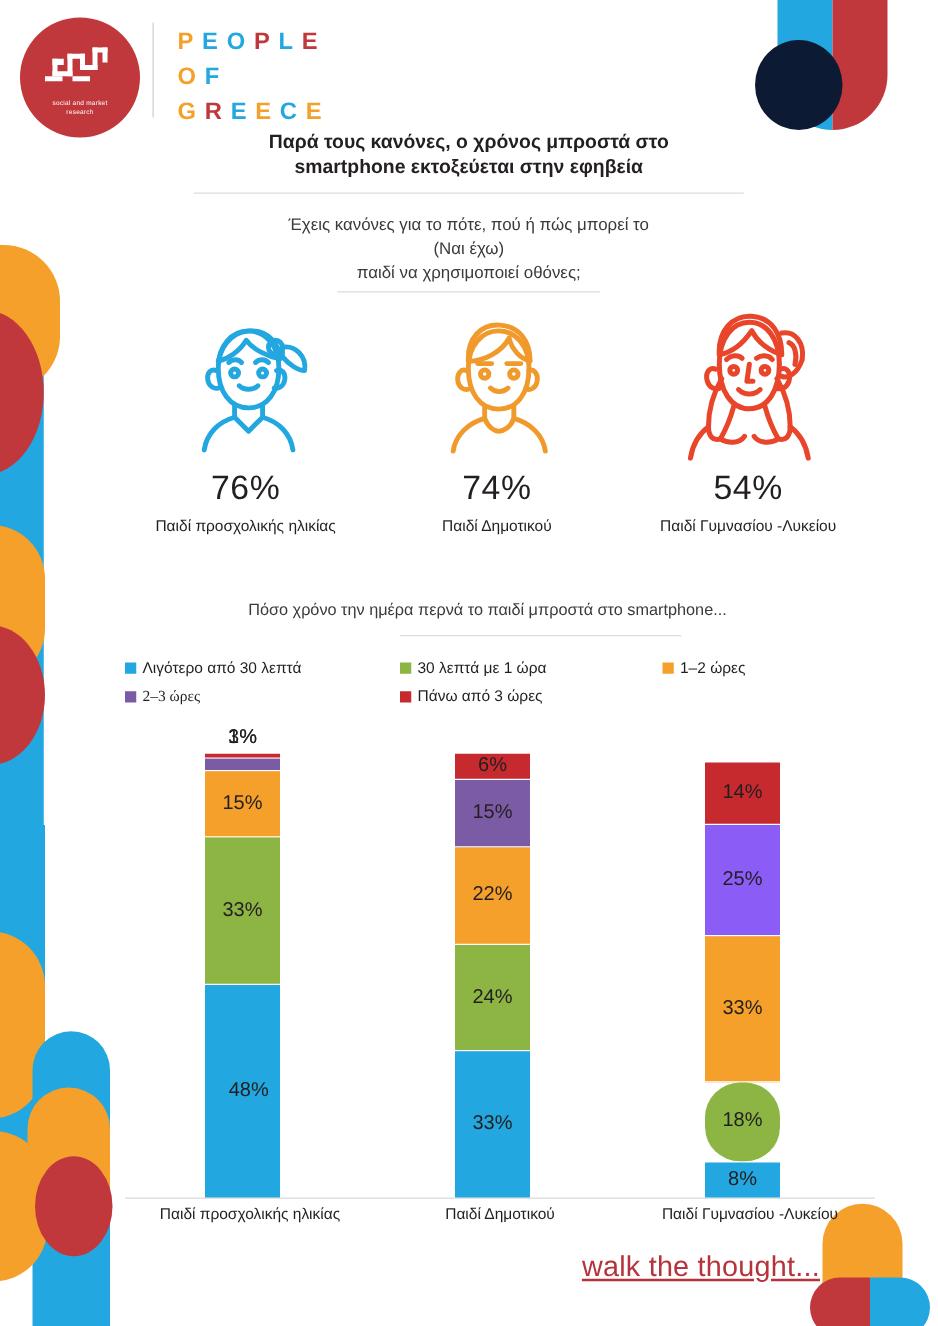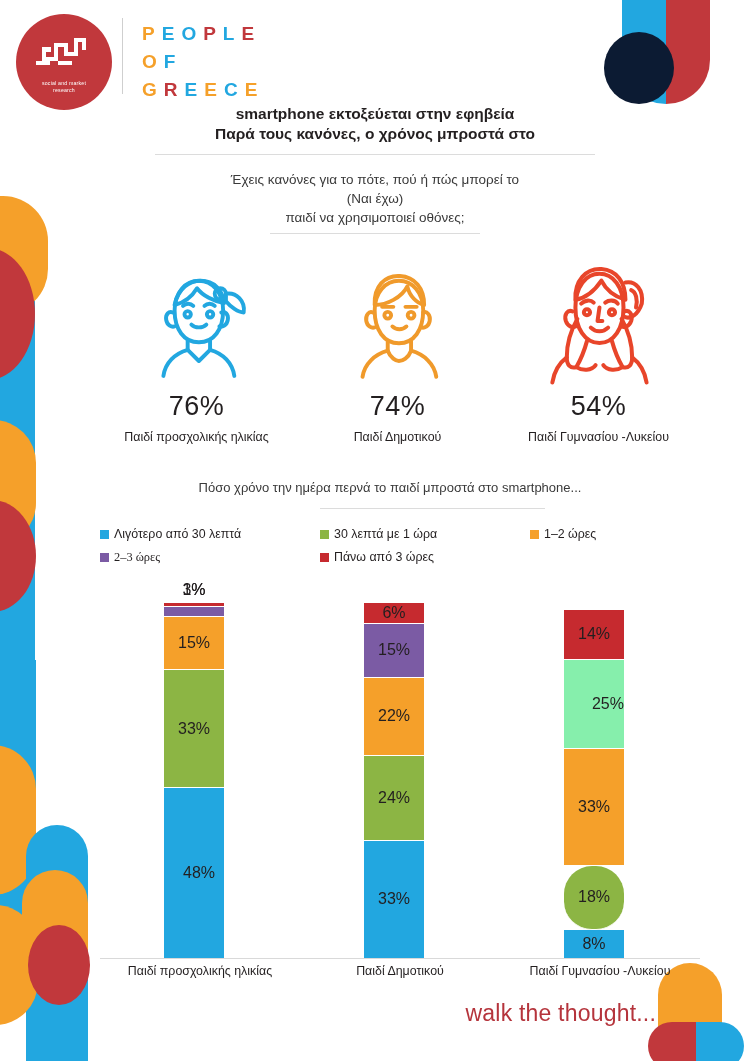--- a/index.html
+++ b/index.html
@@ -92,21 +92,21 @@
   }
   .rule1 { position: absolute; left: 155px; top: 154px; width: 440px; height: 1px; background: #dcdcdc; }
 
   .subq {
     position: absolute; left: 160px; top: 170px; width: 430px;
     text-align: center; font-size: 13.5px; color: #3a3a3a; line-height: 19px;
   }
   .rule2 { position: absolute; left: 270px; top: 233px; width: 210px; height: 1px; background: #dcdcdc; }
 
   
-  .personas { position: absolute; left: 96px; top: 249px; width: 604px; display: flex; }
+  .personas { position: absolute; left: 96px; top: 233px; width: 604px; display: flex; }
   .persona { width: 201px; display: flex; flex-direction: column; align-items: center; }
   .persona-svg { height: 140px; display: block; }
   .persona-pct { font-size: 27px; color: #231f20; margin-top: 2px; letter-spacing: .5px; }
   .persona-label { font-size: 12.4px; color: #231f20; margin-top: 8px; white-space: nowrap; }
 
   
   .chart-q {
     position: absolute; left: 90px; top: 480px; width: 600px;
     text-align: center; font-size: 13px; color: #3a3a3a;
   }
@@ -134,21 +134,21 @@
   }
   .axis-line { position: absolute; left: 0; top: 392px; width: 600px; height: 1px; background: #d9d9d9; }
   .cat-labels { position: absolute; left: 100px; top: 964px; width: 620px; display: flex; }
   .cat-label { font-size: 12.4px; color: #231f20; white-space: nowrap; }
   .cat-label.c1 { width: 200px; text-align: center; }
   .cat-label.c2 { width: 200px; text-align: center; }
   .cat-label.c3 { width: 200px; text-align: center; }
 
   .tagline {
     position: absolute; right: 94px; top: 1000px;
-    font-size: 23px; color: #B5343C; letter-spacing: .2px;
+    font-size: 23px; color: #B5343C; letter-spacing: .2px; text-decoration: underline;
   }
 </style>
 </head>
 <body>
 
 <div id="page">
 
   <div class="deco d-l-blue1"></div>
   <div class="deco d-l-orange1"></div>
   <div class="deco d-l-red1"></div>
@@ -213,22 +213,22 @@
         <span class="brand-letter" style="color: rgb(245, 160, 42);">G</span>
         <span class="brand-letter" style="color: rgb(193, 56, 60);">R</span>
         <span class="brand-letter" style="color: rgb(34, 167, 224);">E</span>
         <span class="brand-letter" style="color: rgb(245, 160, 42);">E</span>
         <span class="brand-letter" style="color: rgb(34, 167, 224);">C</span>
         <span class="brand-letter" style="color: rgb(245, 160, 42);">E</span>
       </div>
   </div>
 
   <div class="title">
+    <div>Παρά τους κανόνες, ο χρόνος μπροστά στο</div>
     <div>smartphone εκτοξεύεται στην εφηβεία</div>
-    <div>Παρά τους κανόνες, ο χρόνος μπροστά στο</div>
   </div>
   <div class="rule1"></div>
 
   <div class="subq">
     <div>Έχεις κανόνες για το πότε, πού ή πώς μπορεί το</div>
     <div>(Ναι έχω)</div>
     <div>παιδί να χρησιμοποιεί οθόνες;</div>
   </div>
   <div class="rule2"></div>
 
@@ -370,21 +370,21 @@
           <span>24%</span>
         </div>
         <div class="seg" style="height: 117.15px; background: rgb(34, 167, 224);">
           <span>33%</span>
         </div>
       </div>
       <div class="bar-col c3" style="height: 347.9px; position: absolute;">
         <div class="seg" style="height: 49.7px; background: rgb(198, 42, 47);">
           <span>14%</span>
         </div>
-        <div class="seg" style="height: 88.75px; background: #86efac; justify-content: flex-end;">
+        <div class="seg" style="height: 88.75px; background: #8b5cf6;">
           <span>25%</span>
         </div>
         <div class="seg" style="height: 117.15px; background: rgb(245, 160, 42);">
           <span>33%</span>
         </div>
         <div class="seg" style="height: 63.9px; background: rgb(140, 181, 68); border-radius: 28px;">
           <span>18%</span>
         </div>
         <div class="seg" style="height: 28.4px; background: rgb(34, 167, 224);">
           <span>8%</span>

